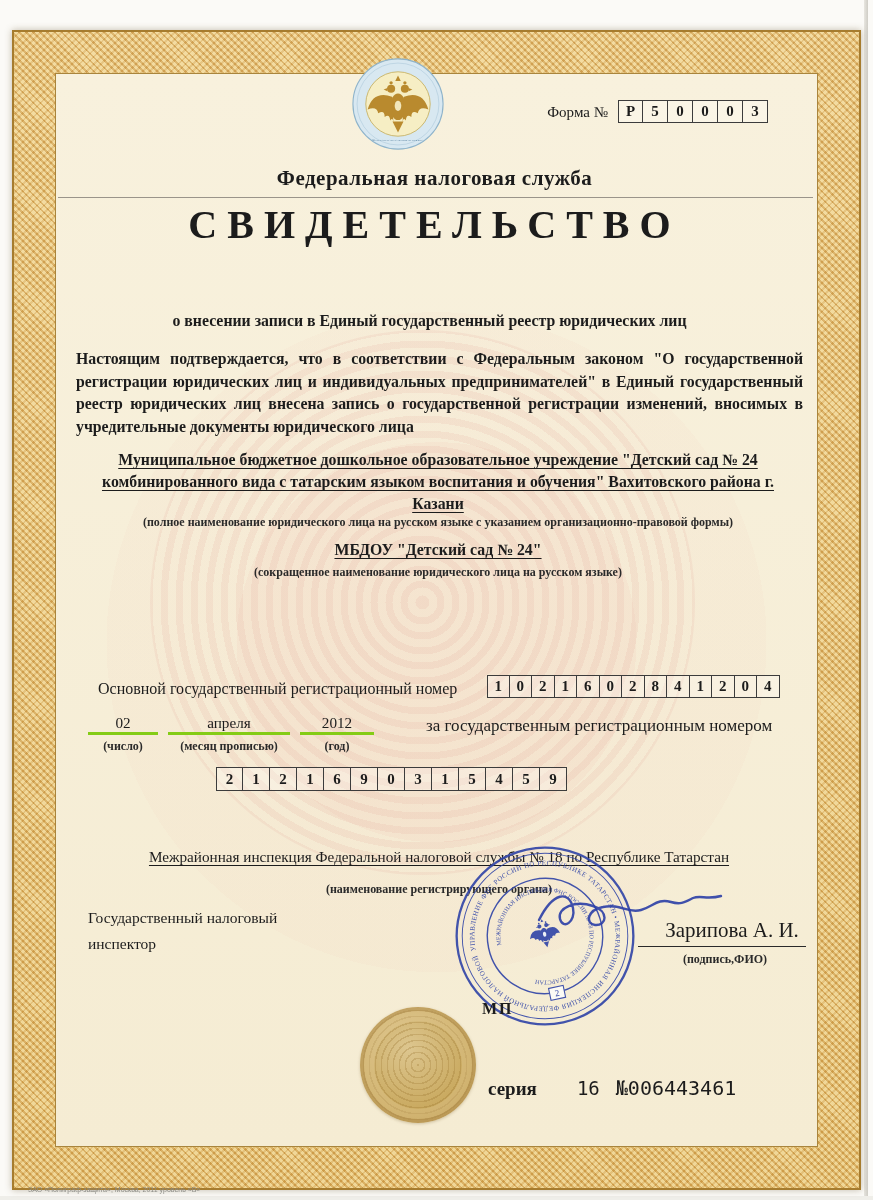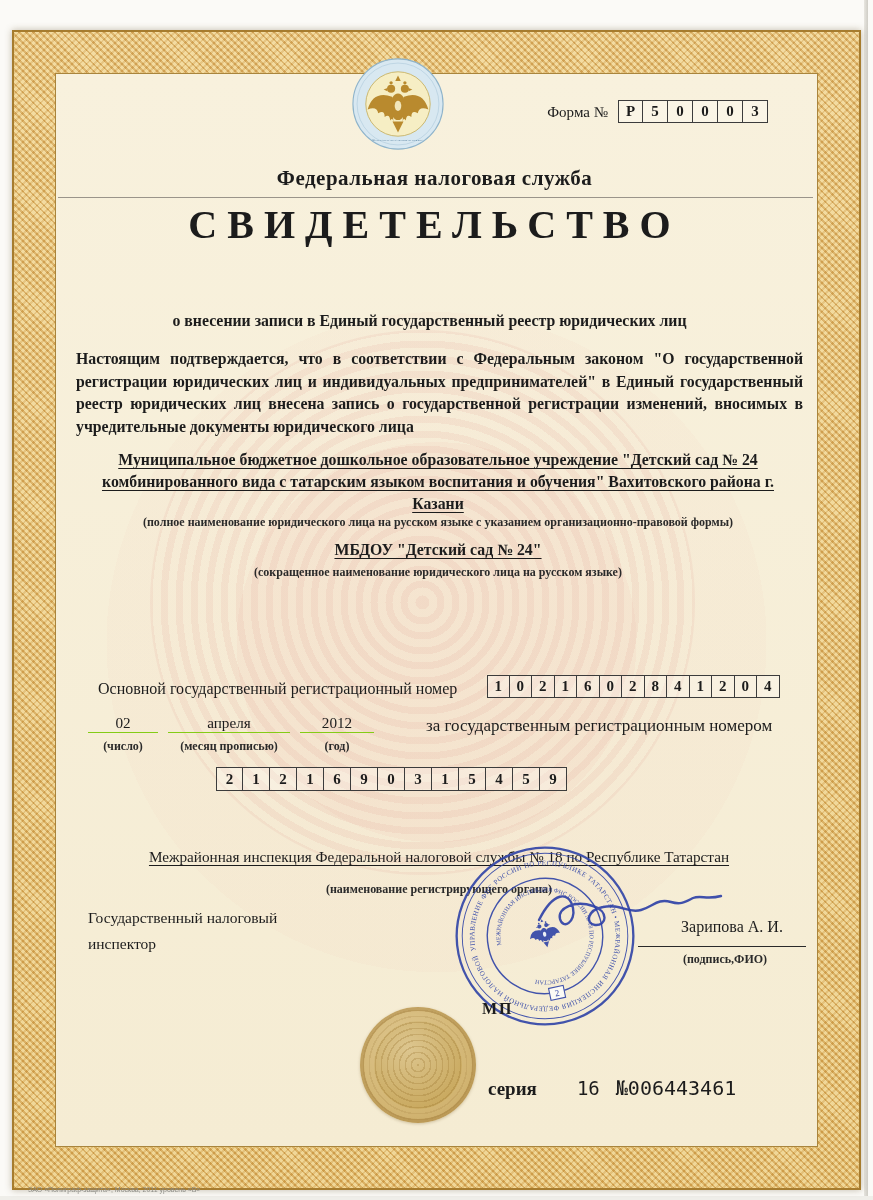--- a/index.html
+++ b/index.html
@@ -67,35 +67,35 @@
   }
   .cell + .cell{border-left:none;}
   .form-cells{left:618px;top:100px;}
   .form-cells .cell{width:25px;}
   .ogrn-label{left:98px;top:680px;width:388px;font-size:16px;}
   .ogrn-cells{left:487px;top:675px;}
   .grn-cells{left:216px;top:767px;}
   .grn-cells .cell{width:27px;height:24px;}
 
   
-  .fld{border-bottom:1px solid #84cc16;text-align:center;font-size:15.2px;}
+  .fld{border-bottom:3px solid #84cc16;text-align:center;font-size:15.2px;}
   .day-fld{left:88px;top:714px;width:70px;}
   .month-fld{left:168px;top:714px;width:122px;}
   .year-fld{left:300px;top:714px;width:74px;}
   .day-cap{left:88px;top:739px;width:70px;}
   .month-cap{left:160px;top:739px;width:138px;}
   .year-cap{left:300px;top:739px;width:74px;}
   .grn-intro{left:426px;top:716px;width:360px;font-size:17px;}
 
   .authority{left:68px;top:812px;width:742px;font-size:15.2px;margin-top:36px;}
   .authority-cap{left:68px;top:882px;width:742px;}
 
   
   .inspector{left:88px;top:905px;width:205px;font-size:15.5px;line-height:26px;}
-  .signer{left:652px;top:918px;width:160px;font-size:16px;}
+  .signer{left:652px;top:918px;width:160px;font-size:21px;}
   .signer-rule{left:638px;top:946px;width:168px;height:0;border-top:1px solid #2a2a2a;}
   .signer-cap{left:660px;top:952px;width:130px;}
   .mp{left:482px;top:1000px;font-size:16px;letter-spacing:2px;}
 
   .stamp-wrap{left:452px;top:843px;width:186px;height:186px;opacity:.92;}
   .sig-wrap{left:535px;top:880px;width:195px;height:70px;}
 
   .gold-seal{
     left:360px;top:1007px;width:116px;height:116px;border-radius:50%;
     background:

